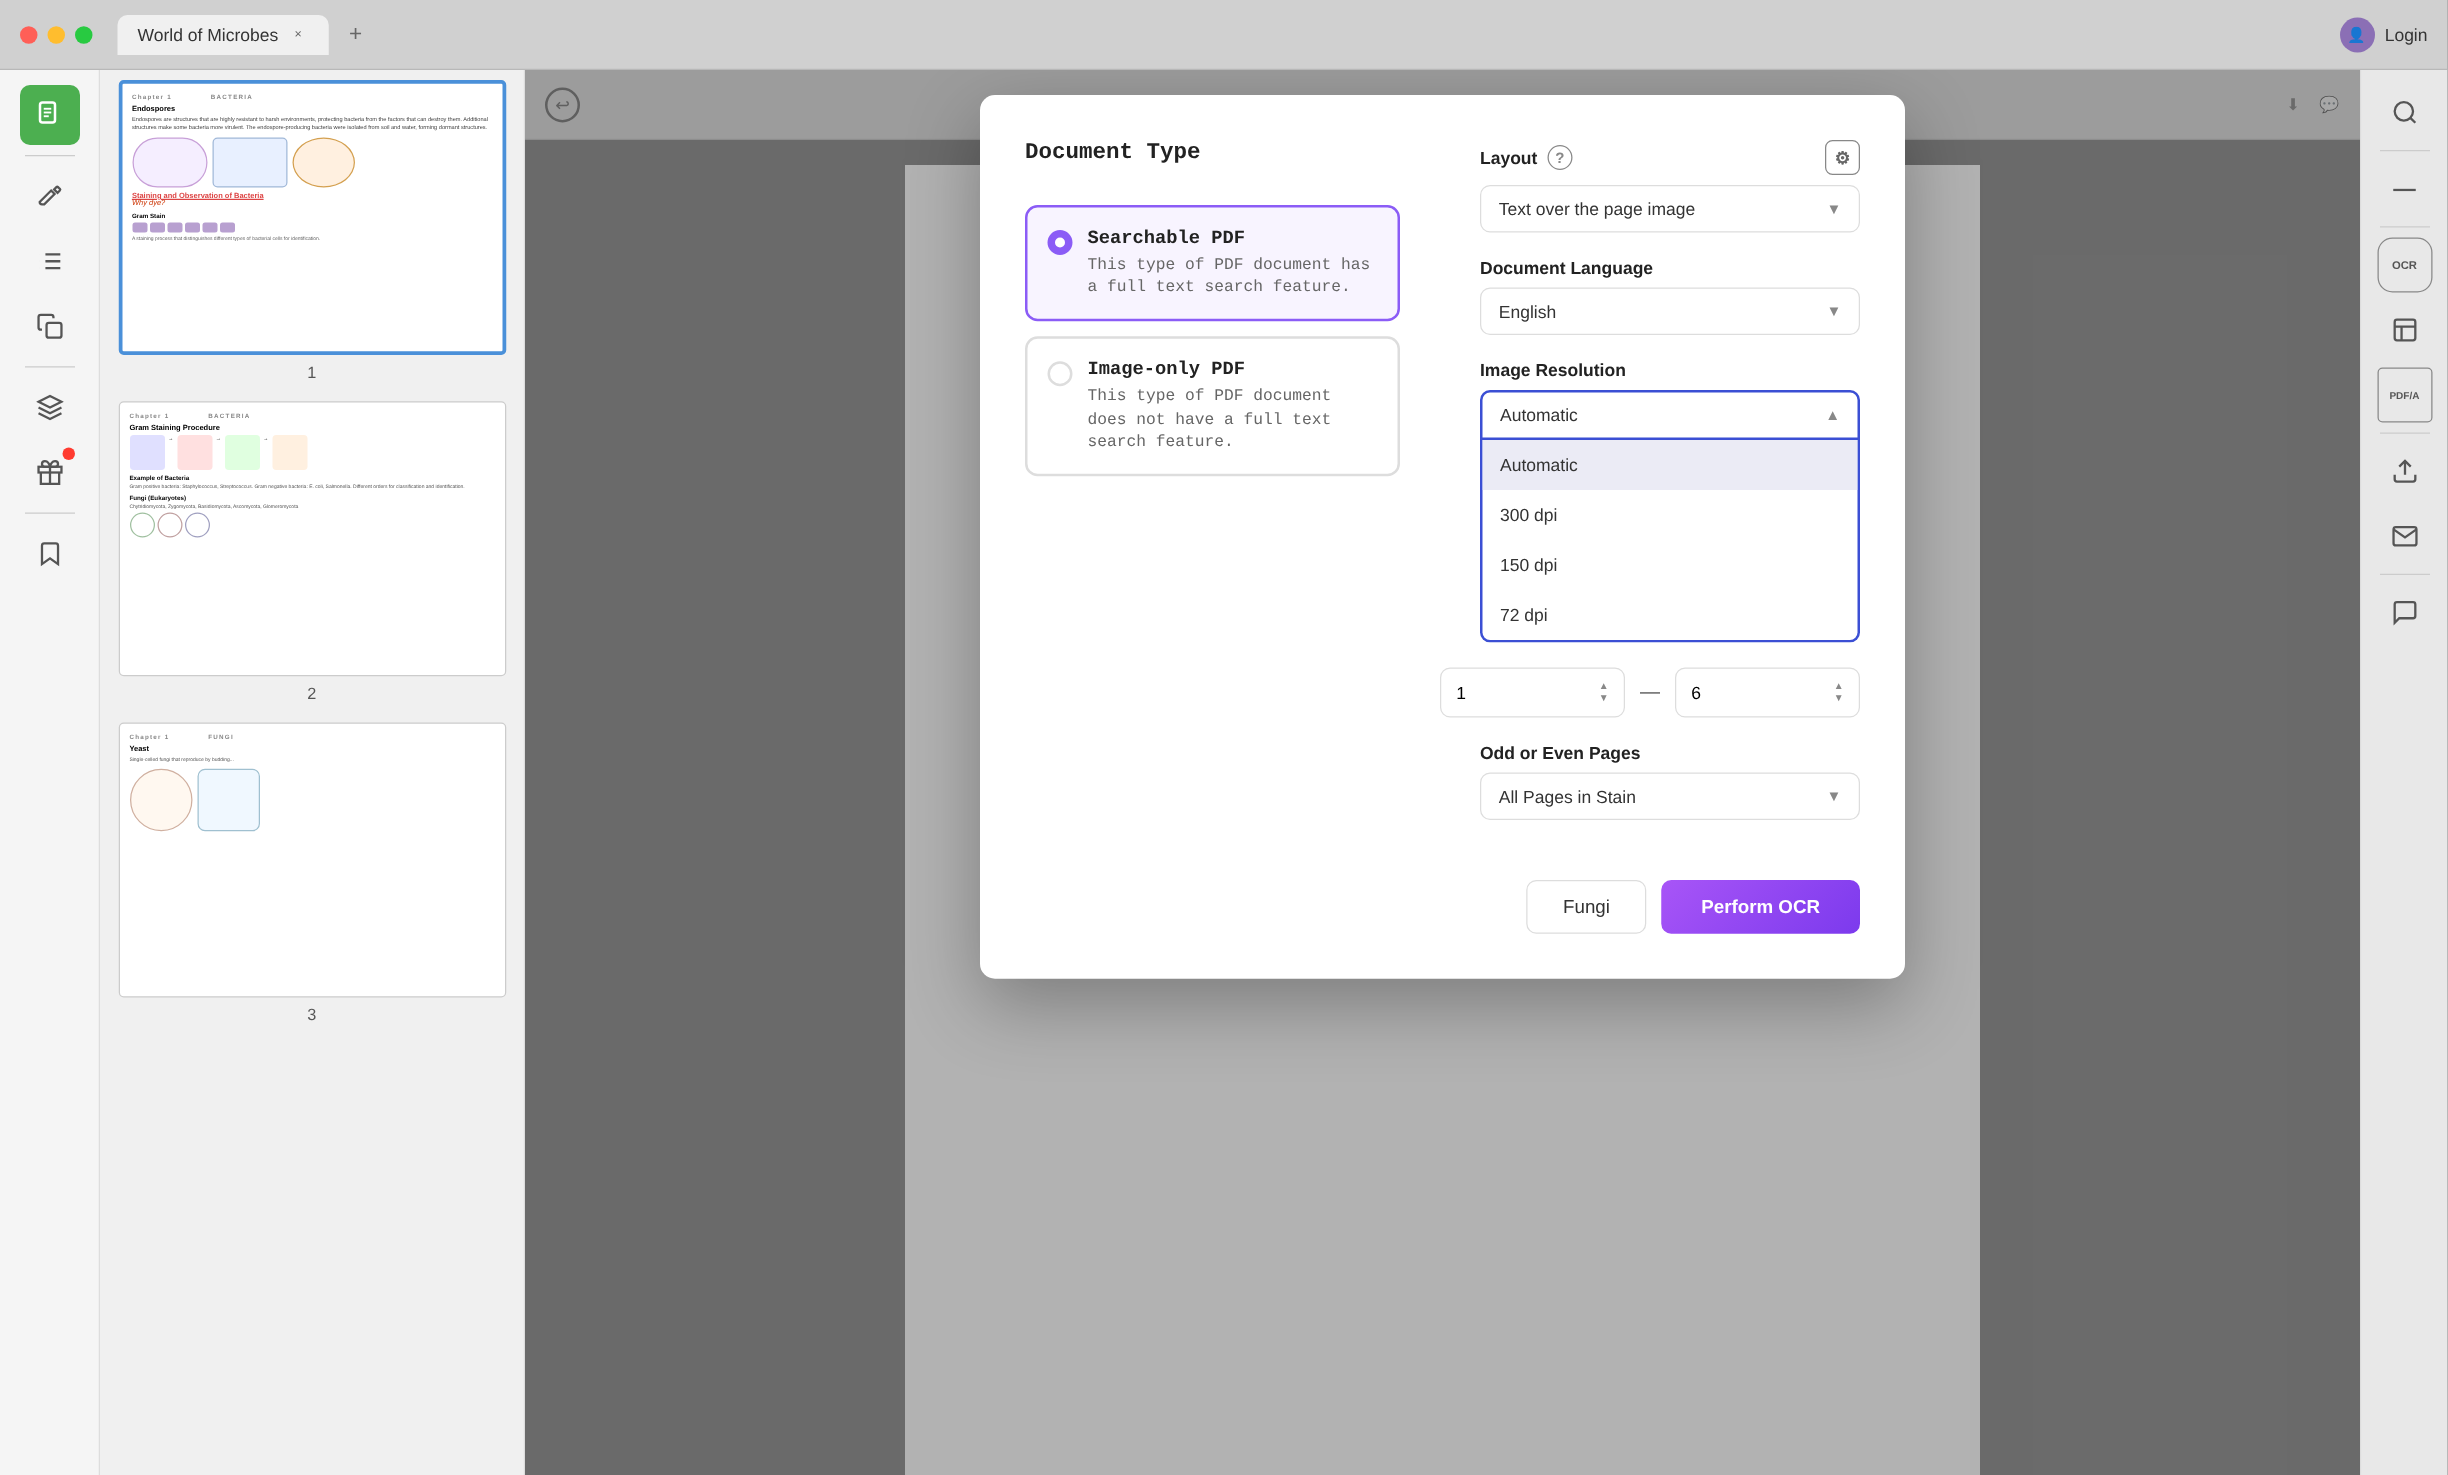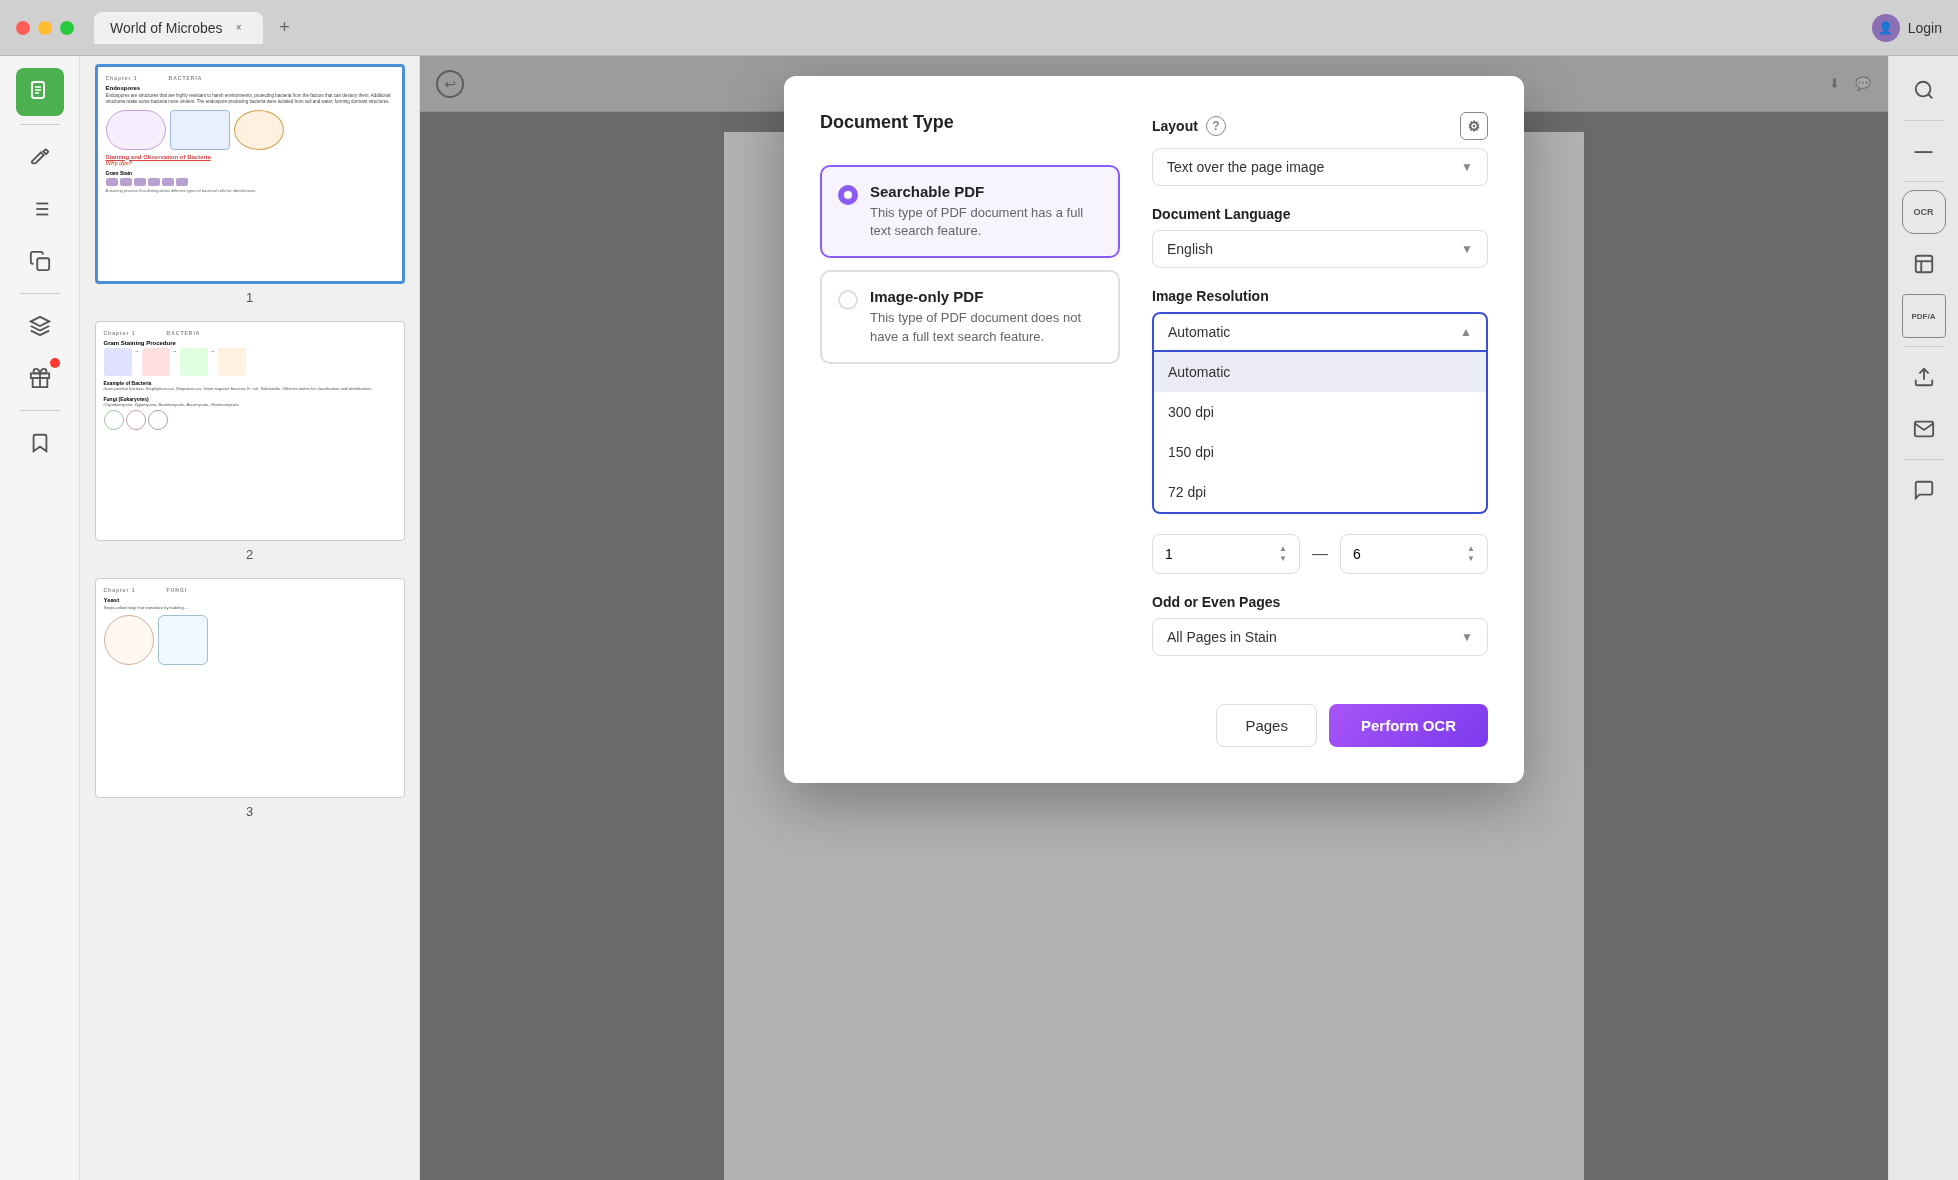--- a/index.html
+++ b/index.html
@@ -243,20 +243,21 @@
       width: 740px;
       padding: 36px;
       box-shadow: 0 20px 60px rgba(0,0,0,0.3);
     }
     .dialog-two-col {
       display: flex;
       gap: 32px;
     }
     .dialog-left {
       width: 300px;
+      font-family: Liberation Mono, monospace;
     }
     .dialog-right {
       flex: 1;
     }
     .section-title {
       font-size: 18px;
       font-weight: 600;
       color: #222;
       margin-bottom: 16px;
     }
@@ -306,20 +307,21 @@
     }
     .doc-type-desc {
       font-size: 13px;
       color: #666;
       line-height: 1.4;
     }
 
     
     .control-row {
       margin-bottom: 20px;
+      margin-left: 32px;
     }
     .control-label {
       font-size: 14px;
       font-weight: 600;
       color: #222;
       margin-bottom: 8px;
       display: flex;
       align-items: center;
       gap: 8px;
     }
@@ -803,21 +805,21 @@
               <div class="dropdown">
                 <span>All Pages in Stain</span>
                 <span class="dropdown-arrow">▼</span>
               </div>
             </div>
 
           </div>
         </div>
 
         <div class="dialog-buttons">
-          <button class="btn-cancel">Pages</button>
+          <button class="btn-cancel">Fungi</button>
           <button class="btn-ocr">Perform OCR</button>
         </div>
       </div>
     </div>
 
   </div>
 
   <div class="right-toolbar">
     <div class="rtool-icon">
       <svg width="22" height="22" viewBox="0 0 24 24" fill="none" stroke="#555" stroke-width="2">

